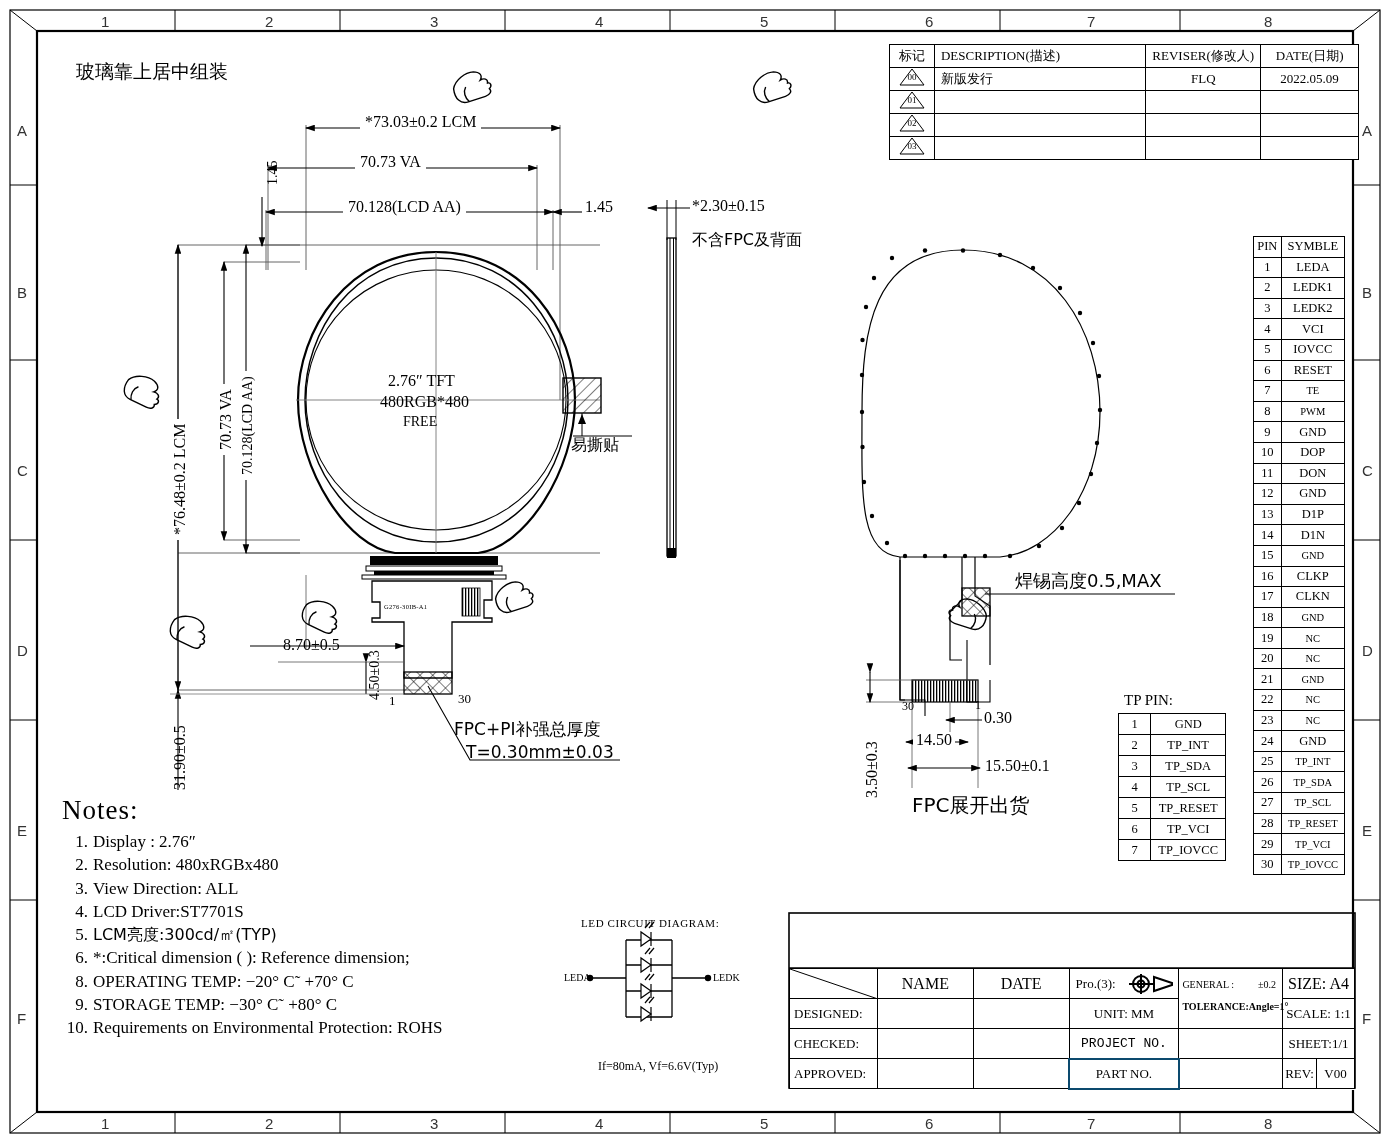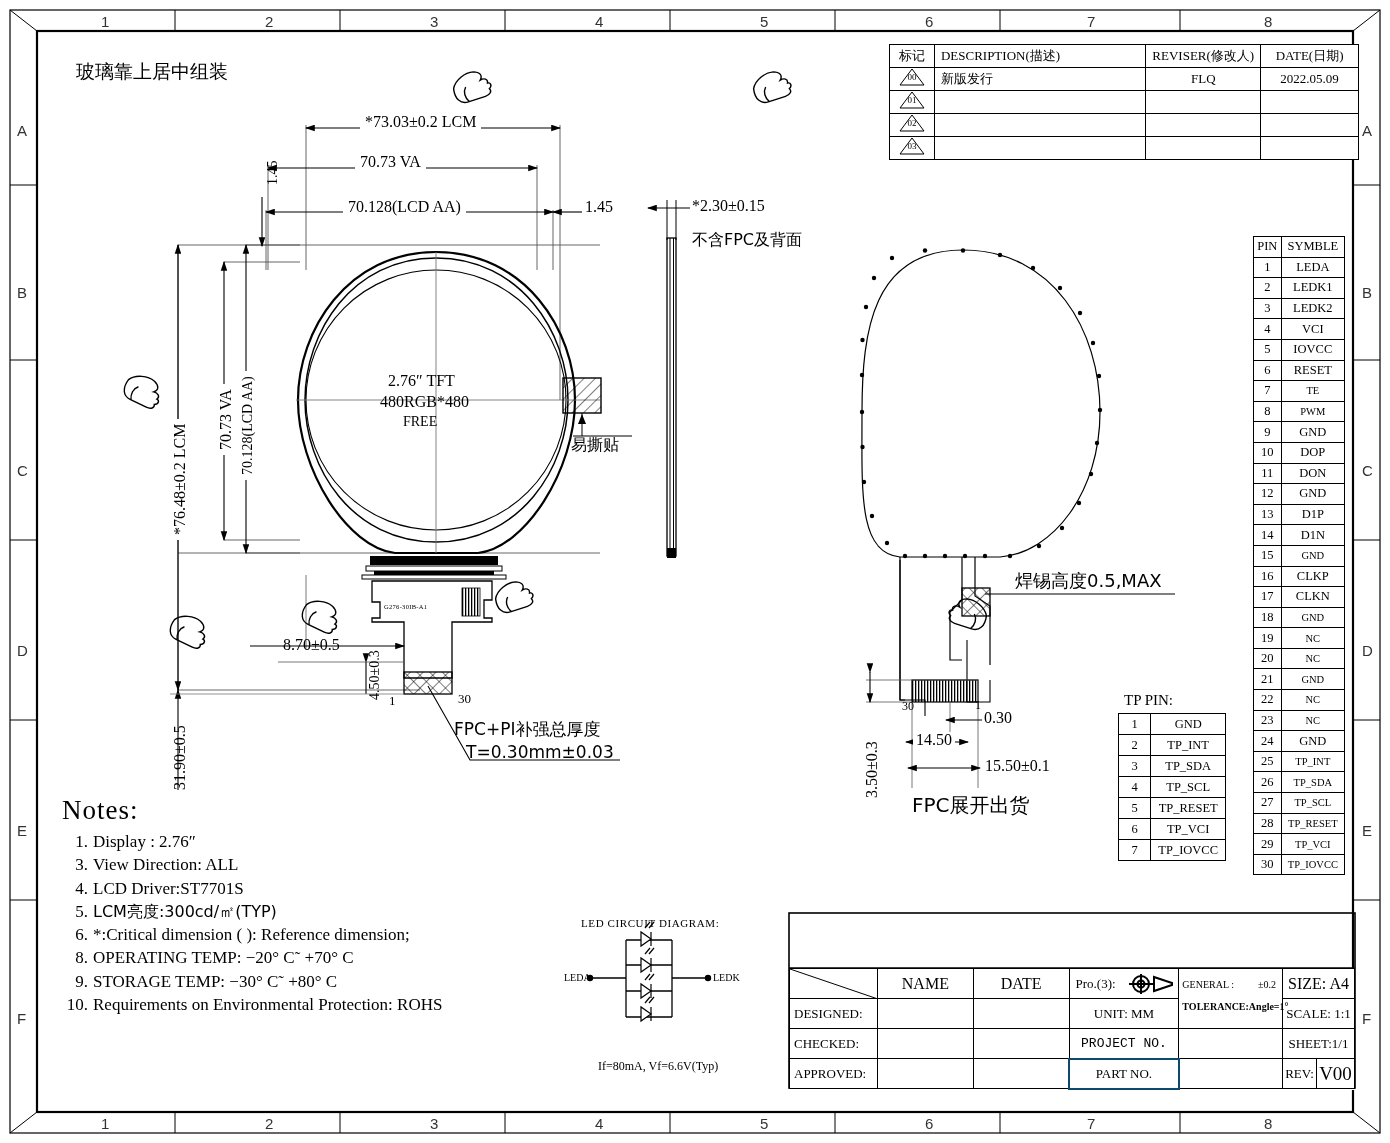--- a/index.html
+++ b/index.html
@@ -631,20 +631,21 @@
           <td>7</td>
           <td>TP_IOVCC</td>
         </tr>
   </tbody>
     </table>
 
   <div id="notes">
     <div class="hdr">Notes:</div>
     <ol>
       <li><span class="num">1.</span><span>Display : 2.76″</span></li>
+      <li><span class="num">2.</span><span>Resolution: 480xRGBx480</span></li>
       <li><span class="num">3.</span><span>View Direction: ALL</span></li>
       <li><span class="num">4.</span><span>LCD Driver:ST7701S</span></li>
       <li><span class="num">5.</span><span class="cjk" style="font-size:16px;">LCM亮度:300cd/㎡(TYP)</span></li>
       <li><span class="num">6.</span><span>*:Critical dimension  ( ): Reference dimension;</span></li>
       <li><span class="num">8.</span><span>OPERATING TEMP: −20° C˜ +70° C</span></li>
       <li><span class="num">9.</span><span>STORAGE TEMP: −30° C˜ +80° C</span></li>
       <li><span class="num">10.</span><span>Requirements on Environmental Protection: ROHS</span></li>
     </ol>
   </div>
 
@@ -747,21 +748,21 @@
       </tr>
       <tr style="height:30px;">
         <td class="tb-left" style="border:1px solid #000;text-align:left;padding-left:3px;font-size:13px;">APPROVED:</td>
         <td style="border:1px solid #000;"></td>
         <td style="border:1px solid #000;"></td>
         <td style="border:2px solid #0c4a6e;font-size:13px;">PART NO.</td>
         <td style="border:1px solid #000;"></td>
         <td style="border:1px solid #000;padding:0;">
           <div style="display:flex;height:100%;">
             <div style="flex:0 0 34px;border-right:1px solid #000;display:flex;align-items:center;justify-content:center;font-size:13px;">REV:</div>
-            <div style="flex:1;display:flex;align-items:center;justify-content:center;font-size:19px;">V00</div>
+            <div style="flex:1;display:flex;align-items:center;justify-content:center;font-size:13px;">V00</div>
           </div>
         </td>
       </tr>
     </tbody>
       </table>
   </div>
 
 </div>
 
 </body></html>

